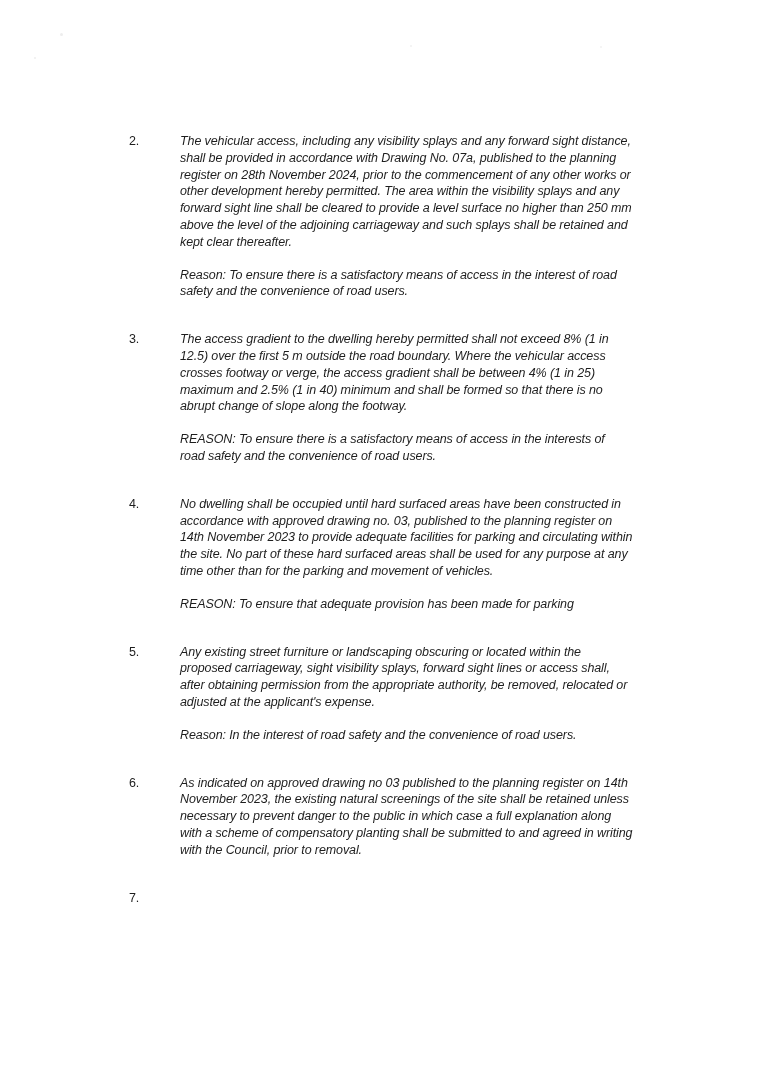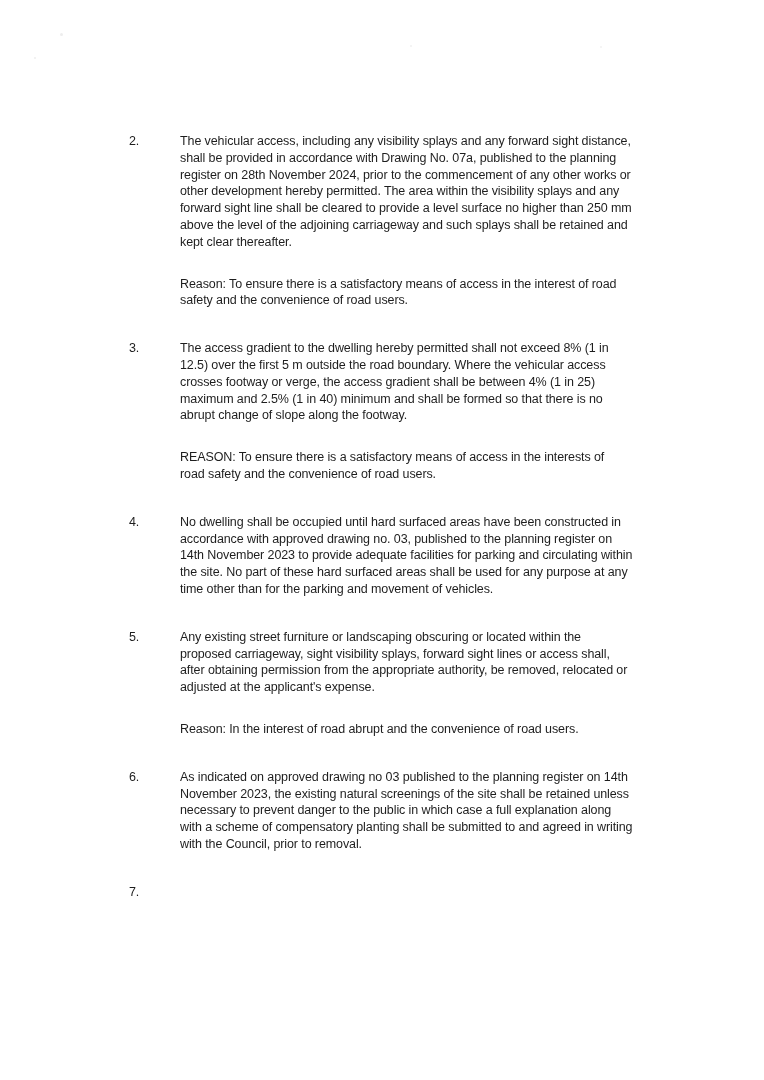--- a/index.html
+++ b/index.html
@@ -30,30 +30,31 @@
   .num {
     flex: 0 0 51px;
     width: 51px;
     font-size: 12.5px;
     line-height: 16.8px;
     letter-spacing: -0.1px;
   }
   .text {
     flex: 1 1 auto;
     max-width: 540px;
+    font-style: italic;
   }
   .body-text, .reason-text {
     margin: 0;
     font-size: 12.5px;
     line-height: 16.8px;
     letter-spacing: -0.1px;
     white-space: pre-line;
   }
   .reason-text {
-    margin-top: 25px;
+    margin-top: 16px;
   }
   .speck {
     position: absolute;
     border-radius: 50%;
     background: #dedede;
   }
   .speck.s1 { left: 60px;  top: 33px; width: 3px; height: 3px; opacity: .55; }
   .speck.s2 { left: 34px;  top: 57px; width: 2px; height: 2px; opacity: .5; }
   .speck.s3 { left: 410px; top: 45px; width: 2px; height: 2px; opacity: .45; }
   .speck.s4 { left: 600px; top: 46px; width: 2px; height: 2px; opacity: .4; }
@@ -99,31 +100,32 @@
     </div>
 
     <div class="condition">
       <div class="num">4.</div>
       <div class="text">
         <p class="body-text">No dwelling shall be occupied until hard surfaced areas have been constructed in
 accordance with approved drawing no. 03, published to the planning register on
 14th November 2023 to provide adequate facilities for parking and circulating within
 the site. No part of these hard surfaced areas shall be used for any purpose at any
 time other than for the parking and movement of vehicles.</p>
+        <p class="reason-text">REASON: To ensure that adequate provision has been made for parking</p>
       </div>
     </div>
 
     <div class="condition">
       <div class="num">5.</div>
       <div class="text">
         <p class="body-text">Any existing street furniture or landscaping obscuring or located within the
 proposed carriageway, sight visibility splays, forward sight lines or access shall,
 after obtaining permission from the appropriate authority, be removed, relocated or
 adjusted at the applicant's expense.</p>
-        <p class="reason-text">Reason: In the interest of road abrupt and the convenience of road users.</p>
+        <p class="reason-text">Reason: In the interest of road safety and the convenience of road users.</p>
       </div>
     </div>
 
     <div class="condition">
       <div class="num">6.</div>
       <div class="text">
         <p class="body-text">As indicated on approved drawing no 03 published to the planning register on 14th
 November 2023, the existing natural screenings of the site shall be retained unless
 necessary to prevent danger to the public in which case a full explanation along
 with a scheme of compensatory planting shall be submitted to and agreed in writing

